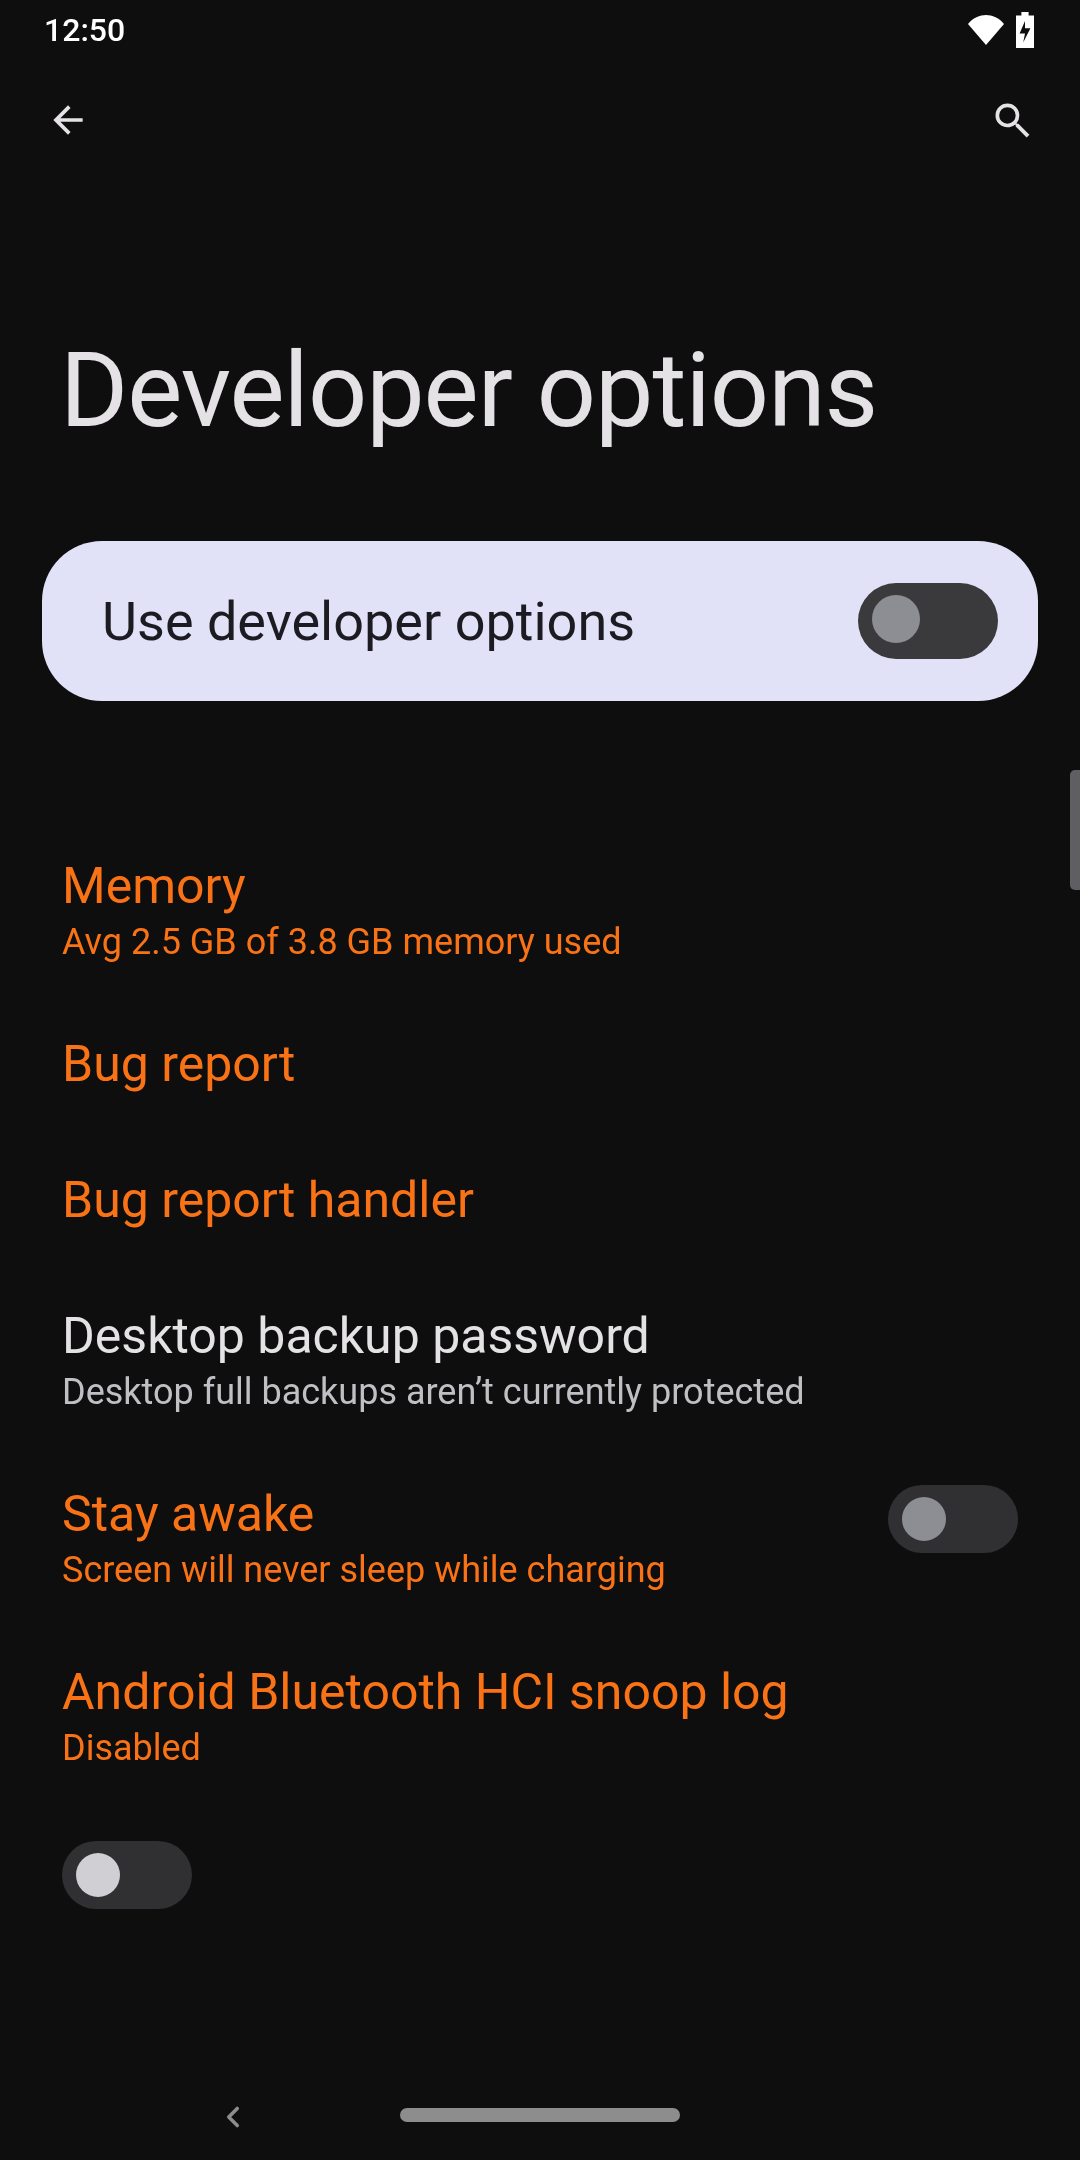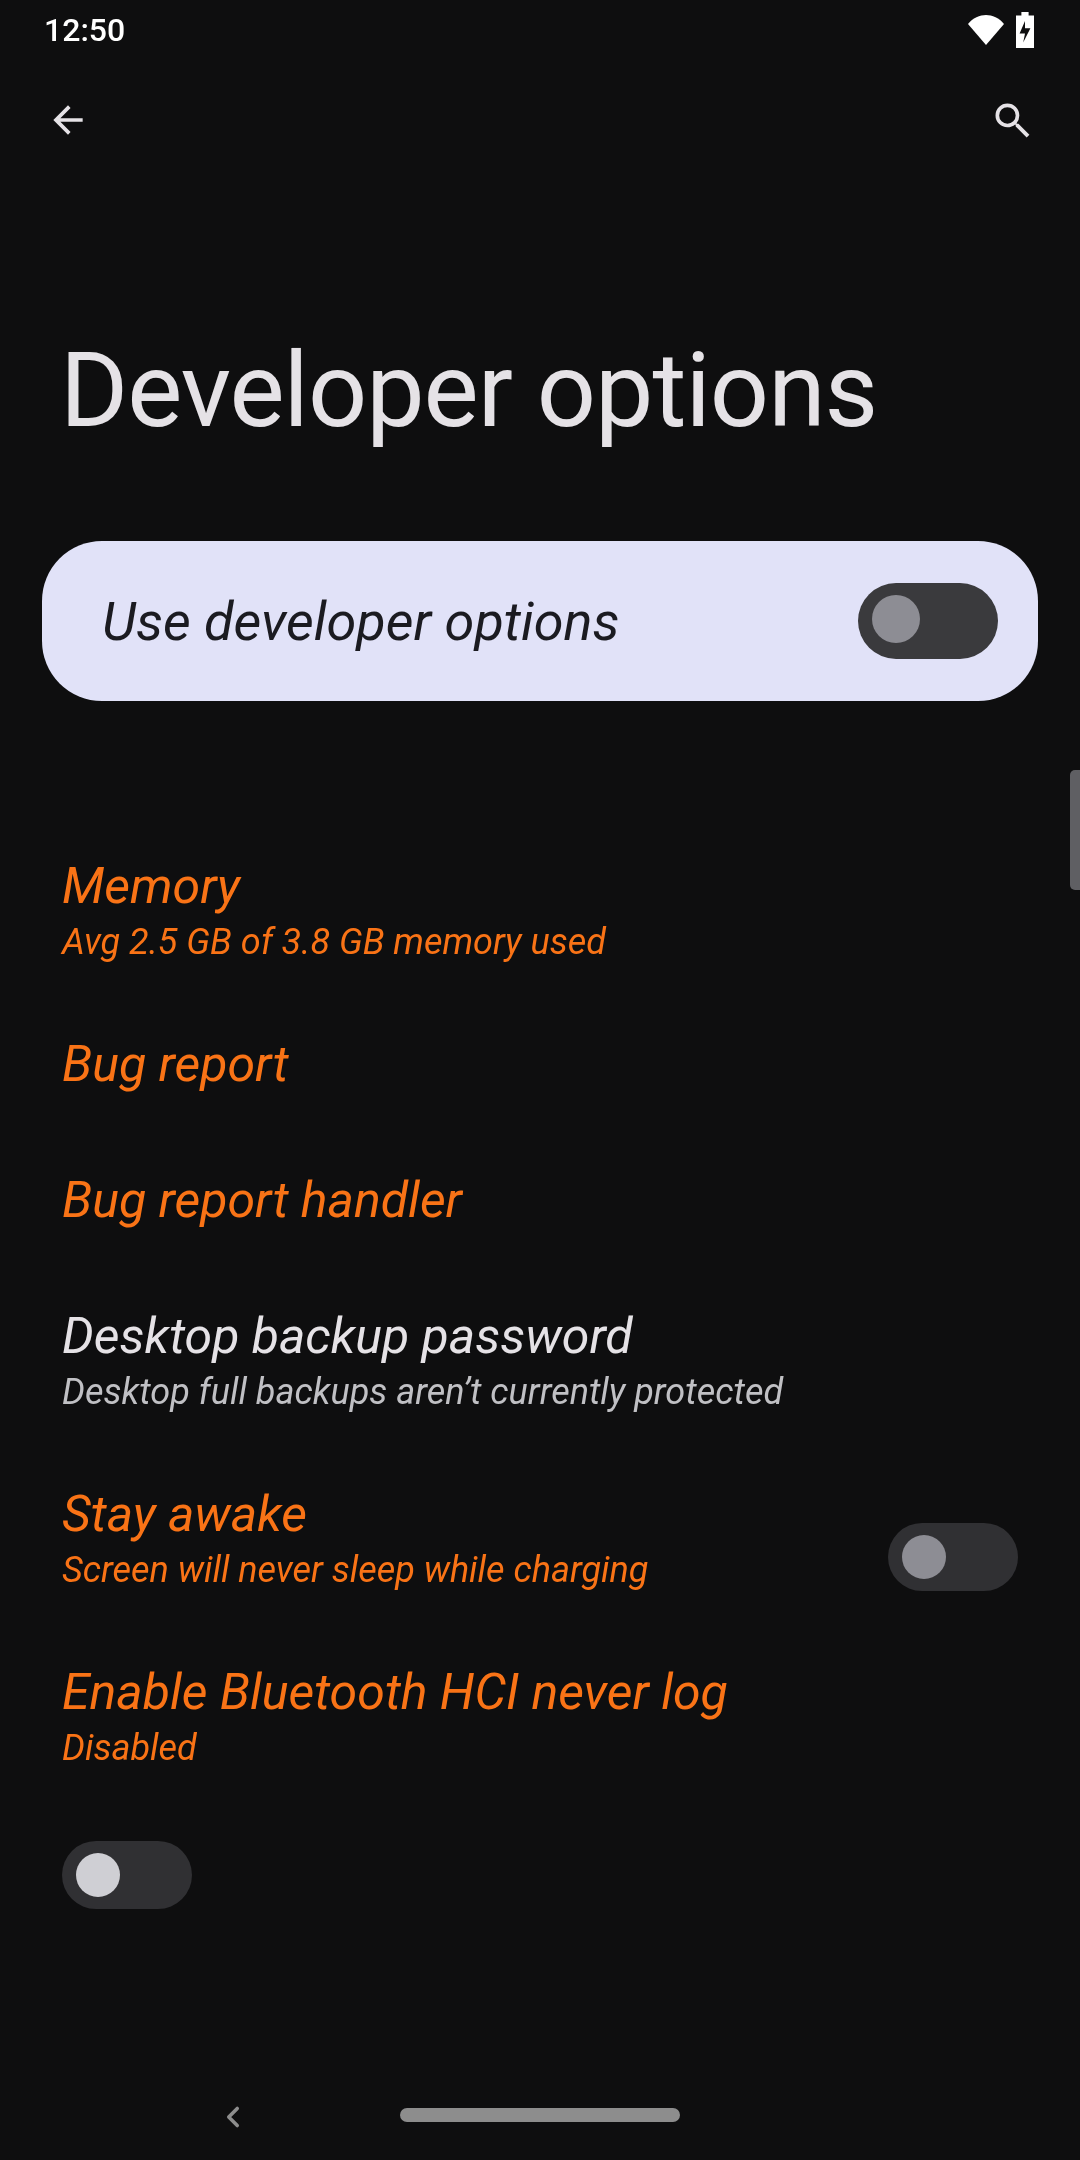--- a/index.html
+++ b/index.html
@@ -51,21 +51,20 @@
     padding: 150px 60px 90px 60px;
     font-size: 104px;
     font-weight: 400;
     color: #e5e2e6;
     letter-spacing: -1px;
   }
 
   
   .content {
     padding: 0 42px;
-    font-style: italic;
   }
 
   
   .master-card {
     background: #e1e2f8;
     border-radius: 60px;
     padding: 42px 40px 42px 60px;
     display: flex;
     align-items: center;
   }
@@ -128,21 +127,21 @@
     font-weight: 400;
     margin-bottom: 6px;
   }
   .sub-line {
     font-size: 36px;
     color: #c0c0c4;
     font-weight: 400;
   }
   .item .row {
     display: flex;
-    align-items: flex-end;
+    align-items: flex-start;
   }
   .item .row .text-col { flex: 1; }
 
   
   .scroll-hint {
     position: absolute;
     right: 0;
     top: 770px;
     width: 10px;
     height: 120px;
@@ -245,21 +244,21 @@
           <div class="title-line">Stay awake</div>
           <div class="sub-line">Screen will never sleep while charging</div>
         </div>
         <span class="switch small">
           <span class="thumb"></span>
         </span>
       </div>
     </div>
 
     <div class="item disabled">
-      <div class="title-line">Enable Bluetooth HCI never log</div>
+      <div class="title-line">Android Bluetooth HCI snoop log</div>
       <div class="sub-line">Disabled</div>
     </div>
 
     <div class="item disabled" style="padding-bottom:0;">
       <div class="row">
         <span class="switch small light-thumb">
           <span class="thumb" style="background:#cfcfd4;"></span>
         </span>
       </div>
     </div>

